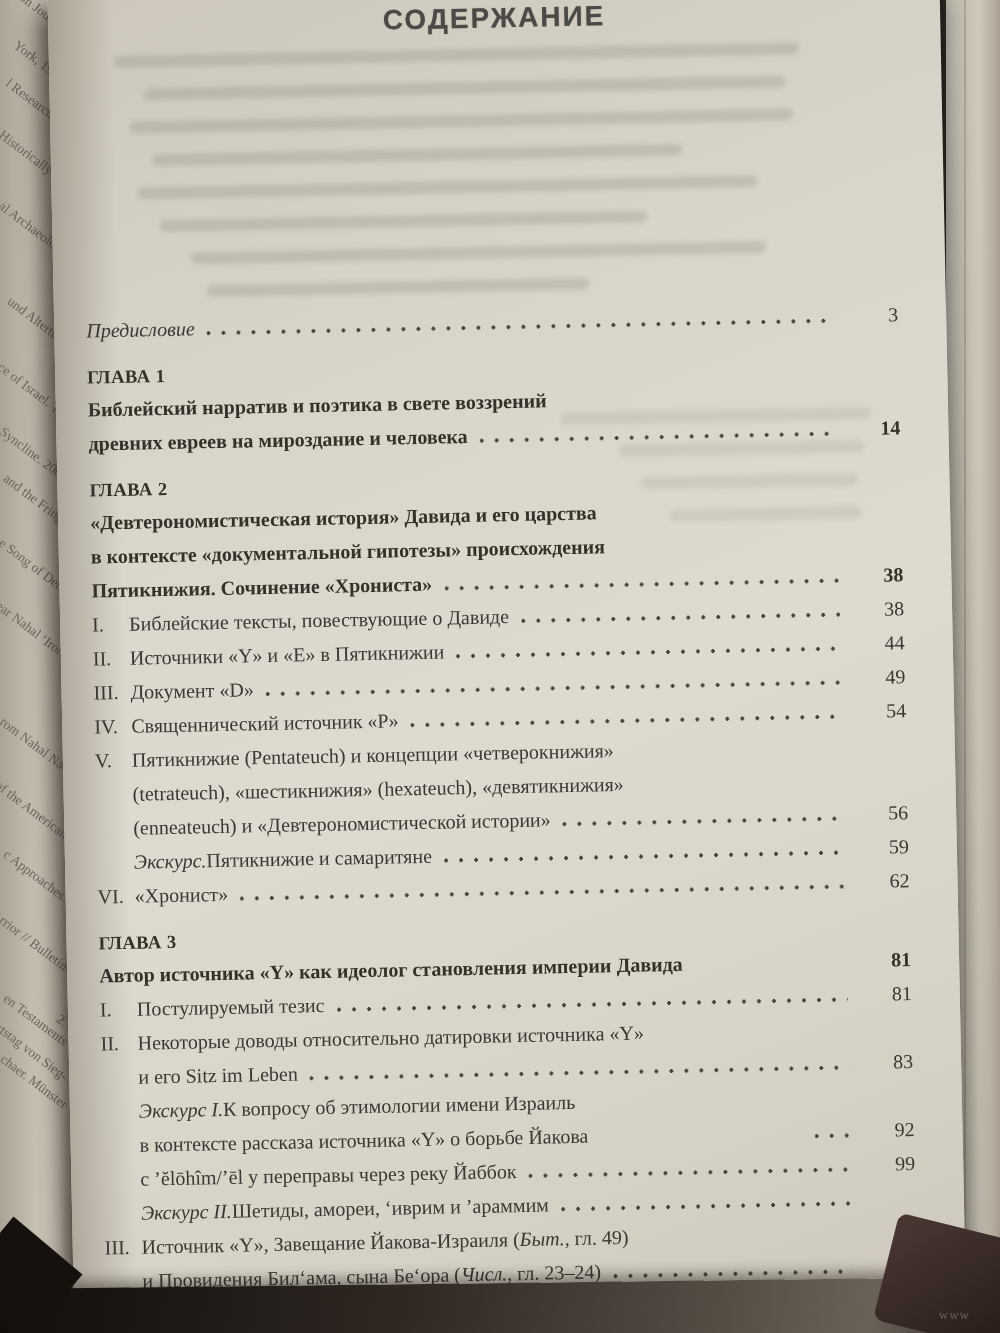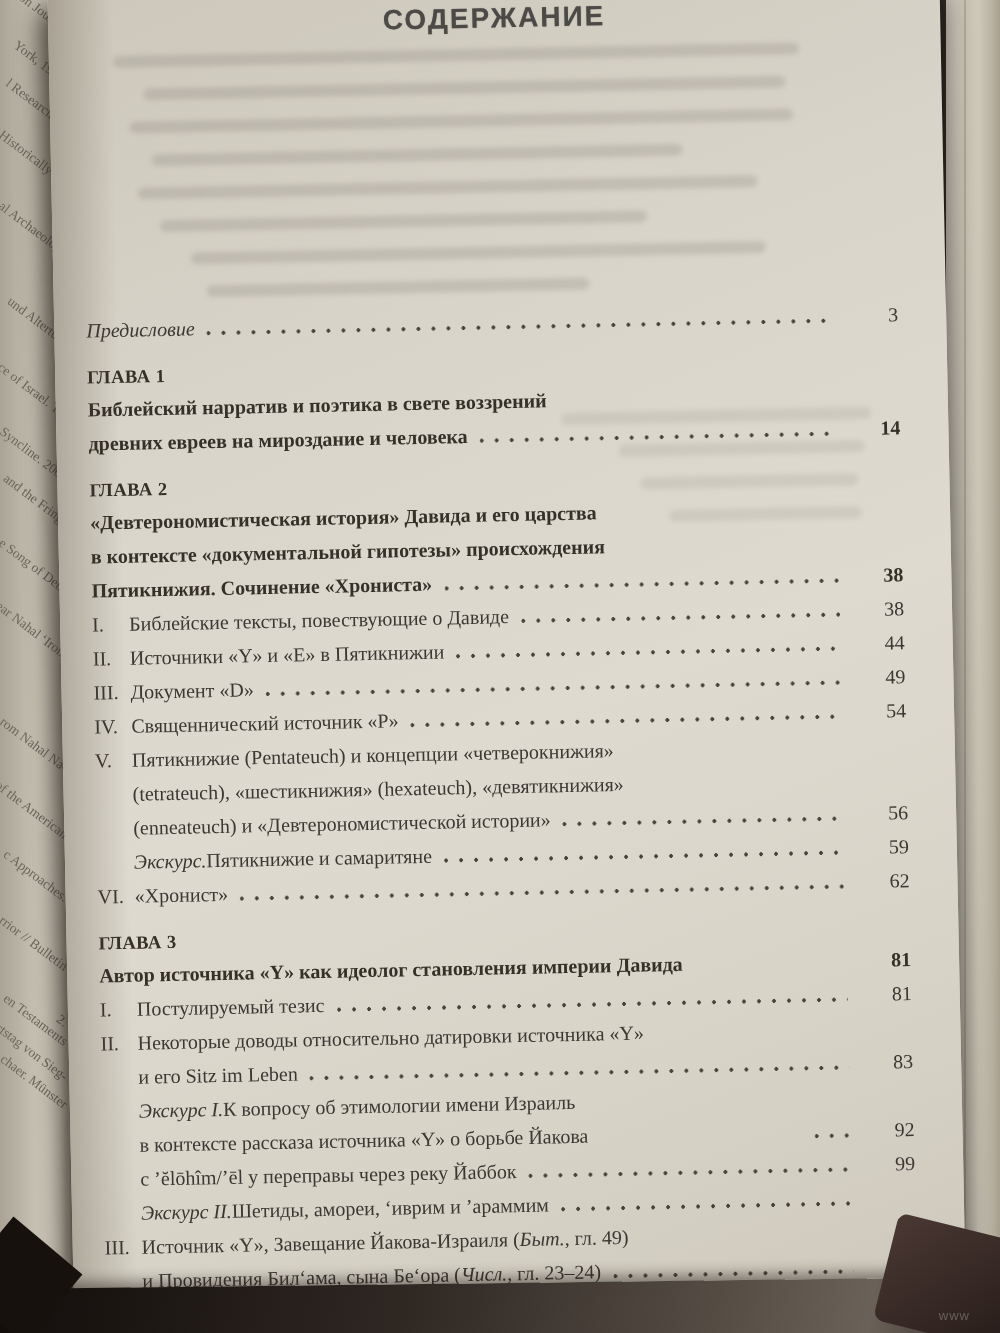--- a/index.html
+++ b/index.html
@@ -55,21 +55,21 @@
   
   .bottom-dark{position:absolute;left:-10px;right:-10px;bottom:-10px;height:60px;z-index:3;
     transform:rotate(-.7deg);
     background:linear-gradient(100deg,#120d0b 0%,#2e2722 40%,#564d45 72%,#6a6158 86%,#2c2420 100%);
     box-shadow:0 -6px 14px rgba(25,18,14,.45);}
   .corner-bl{position:absolute;left:-26px;bottom:8px;width:90px;height:90px;z-index:4;
     background:#17110e;transform:rotate(40deg);}
   .corner-br{position:absolute;right:-34px;bottom:-6px;width:150px;height:110px;z-index:4;
     background:linear-gradient(135deg,#4a3833,#241a17);transform:rotate(14deg);border-radius:10px;}
   .watermark{position:absolute;right:30px;bottom:10px;z-index:5;
-    font-family:Liberation Sans, sans-serif;font-size:13px;letter-spacing:1px;
+    font-family:Liberation Serif, serif;font-size:13px;letter-spacing:1px;
     color:rgba(205,200,192,.35);}
 </style>
 </head>
 <body>
 
 <div class="photo">
 
   <div class="left-page">
     <span class="frag" style="top:22px">on Journal</span>
     <span class="frag" style="top:74px">York, 1975.</span>

